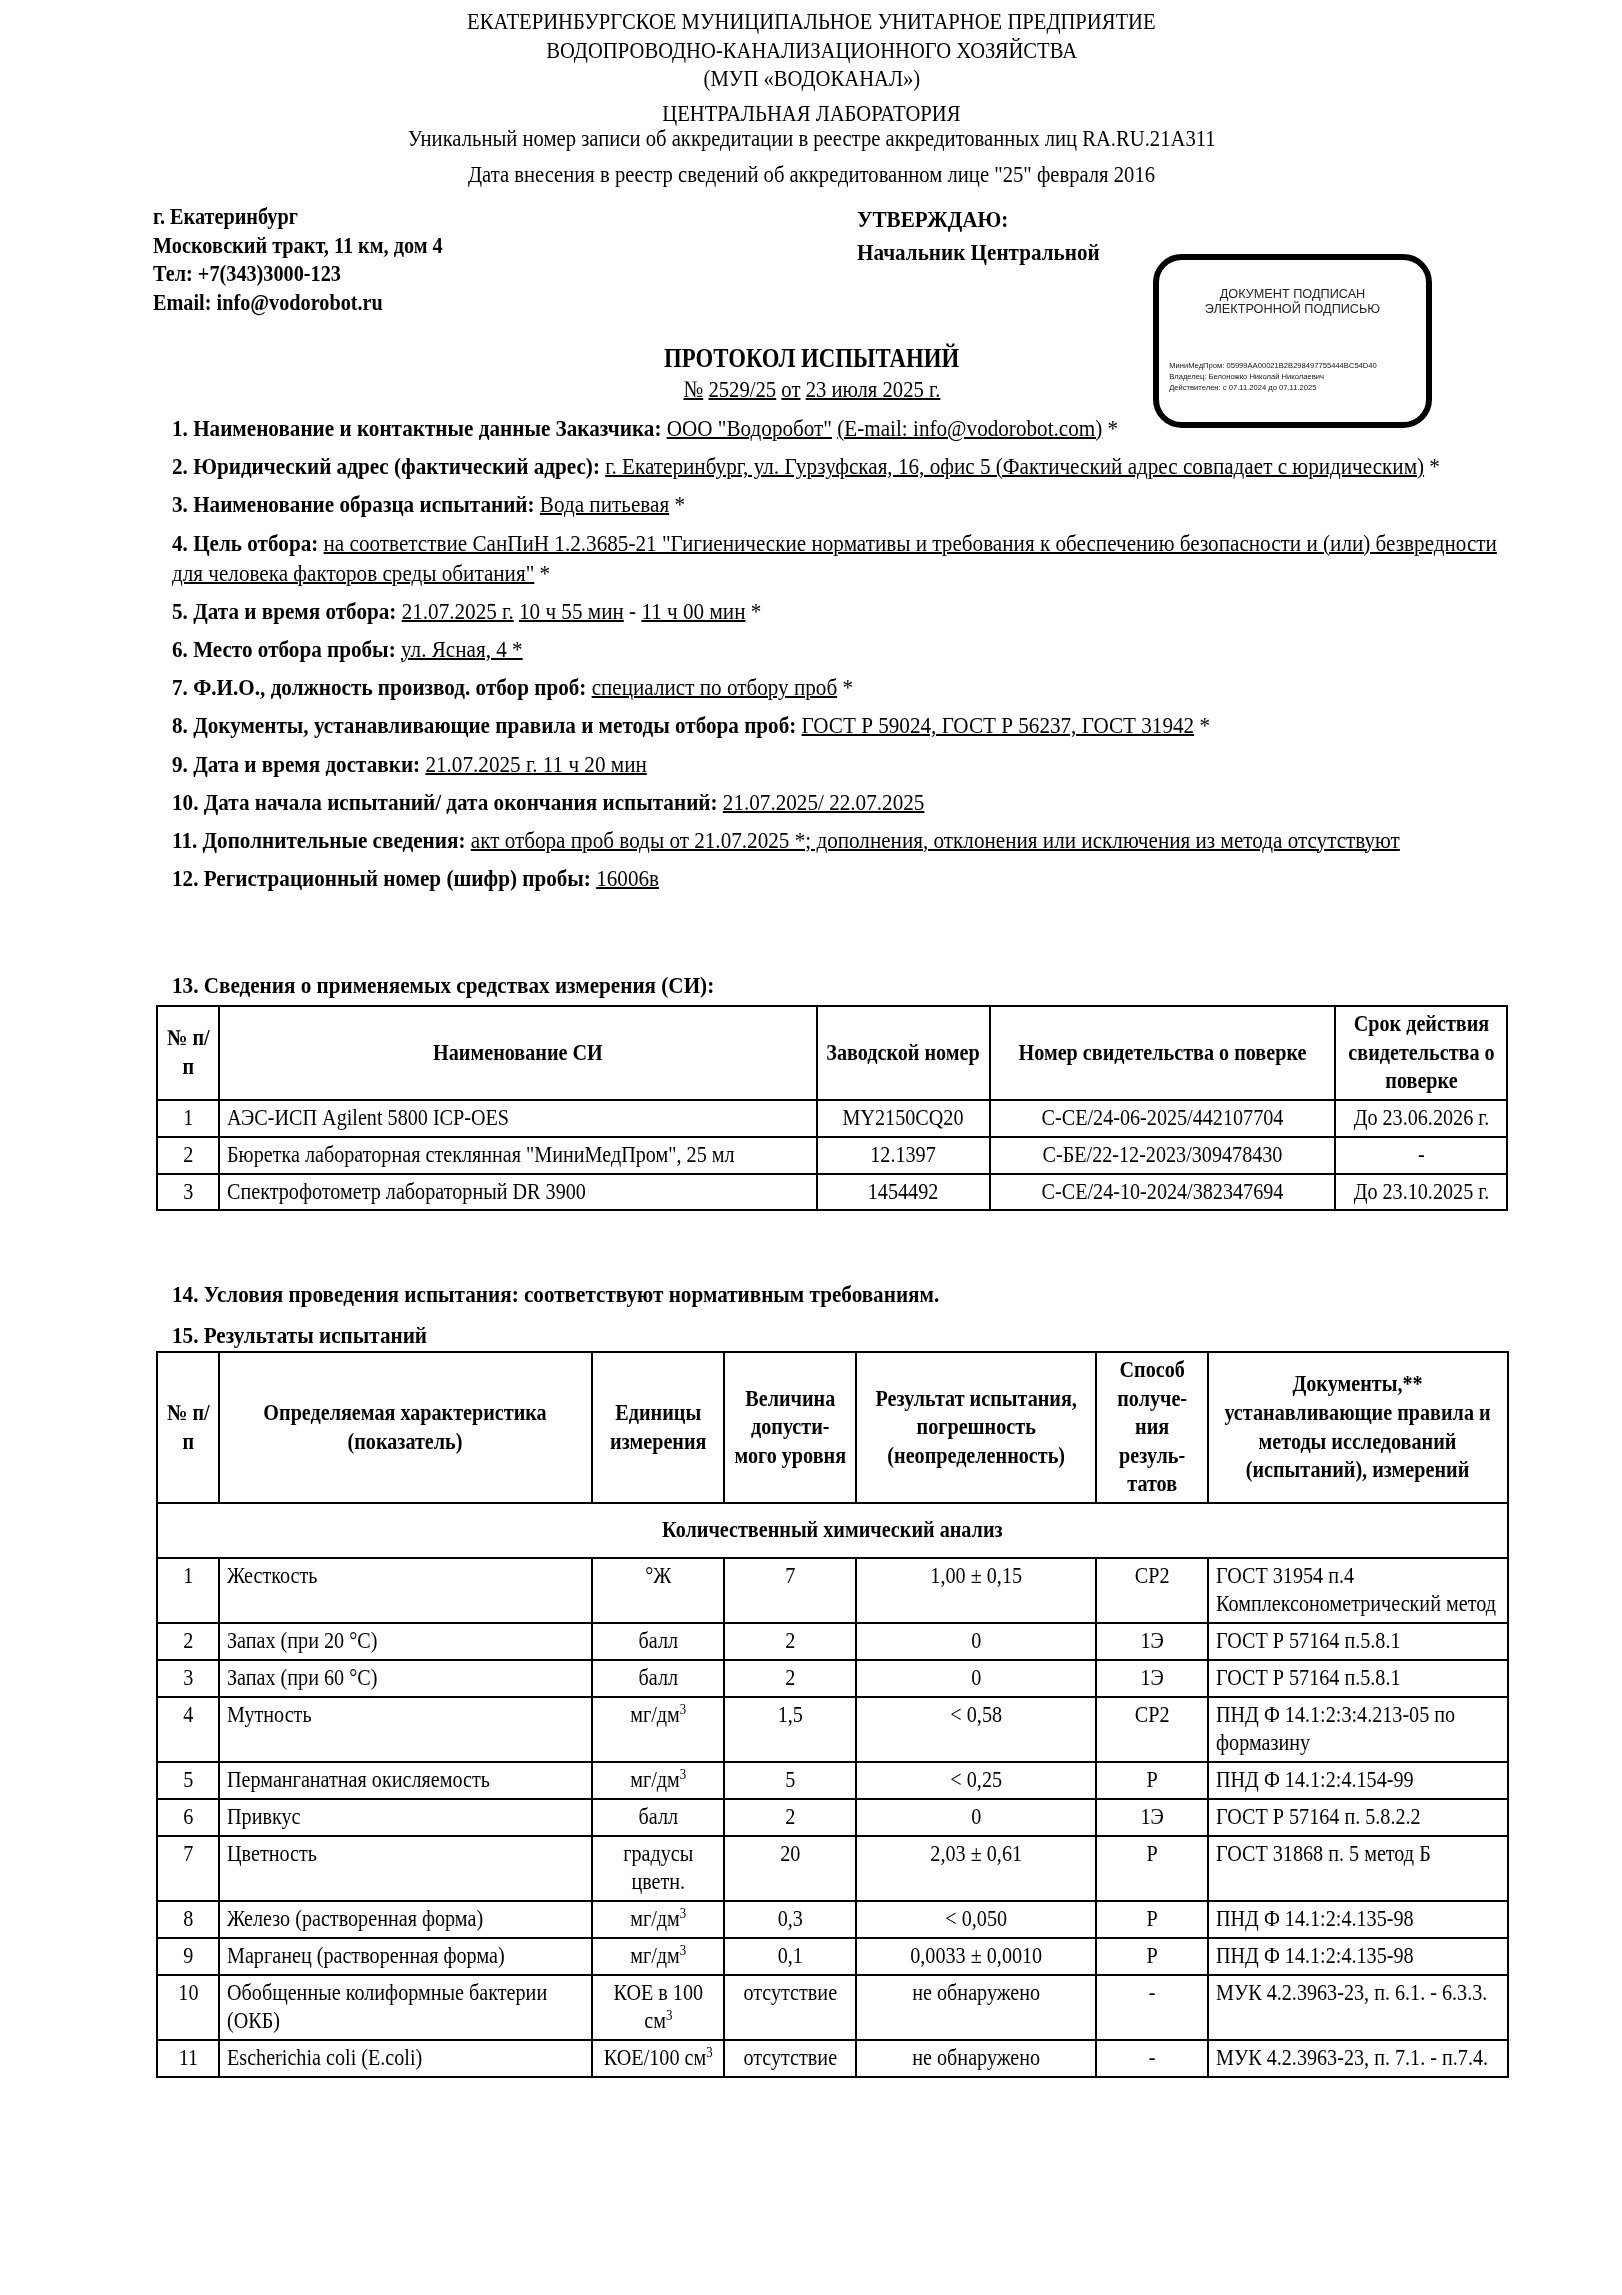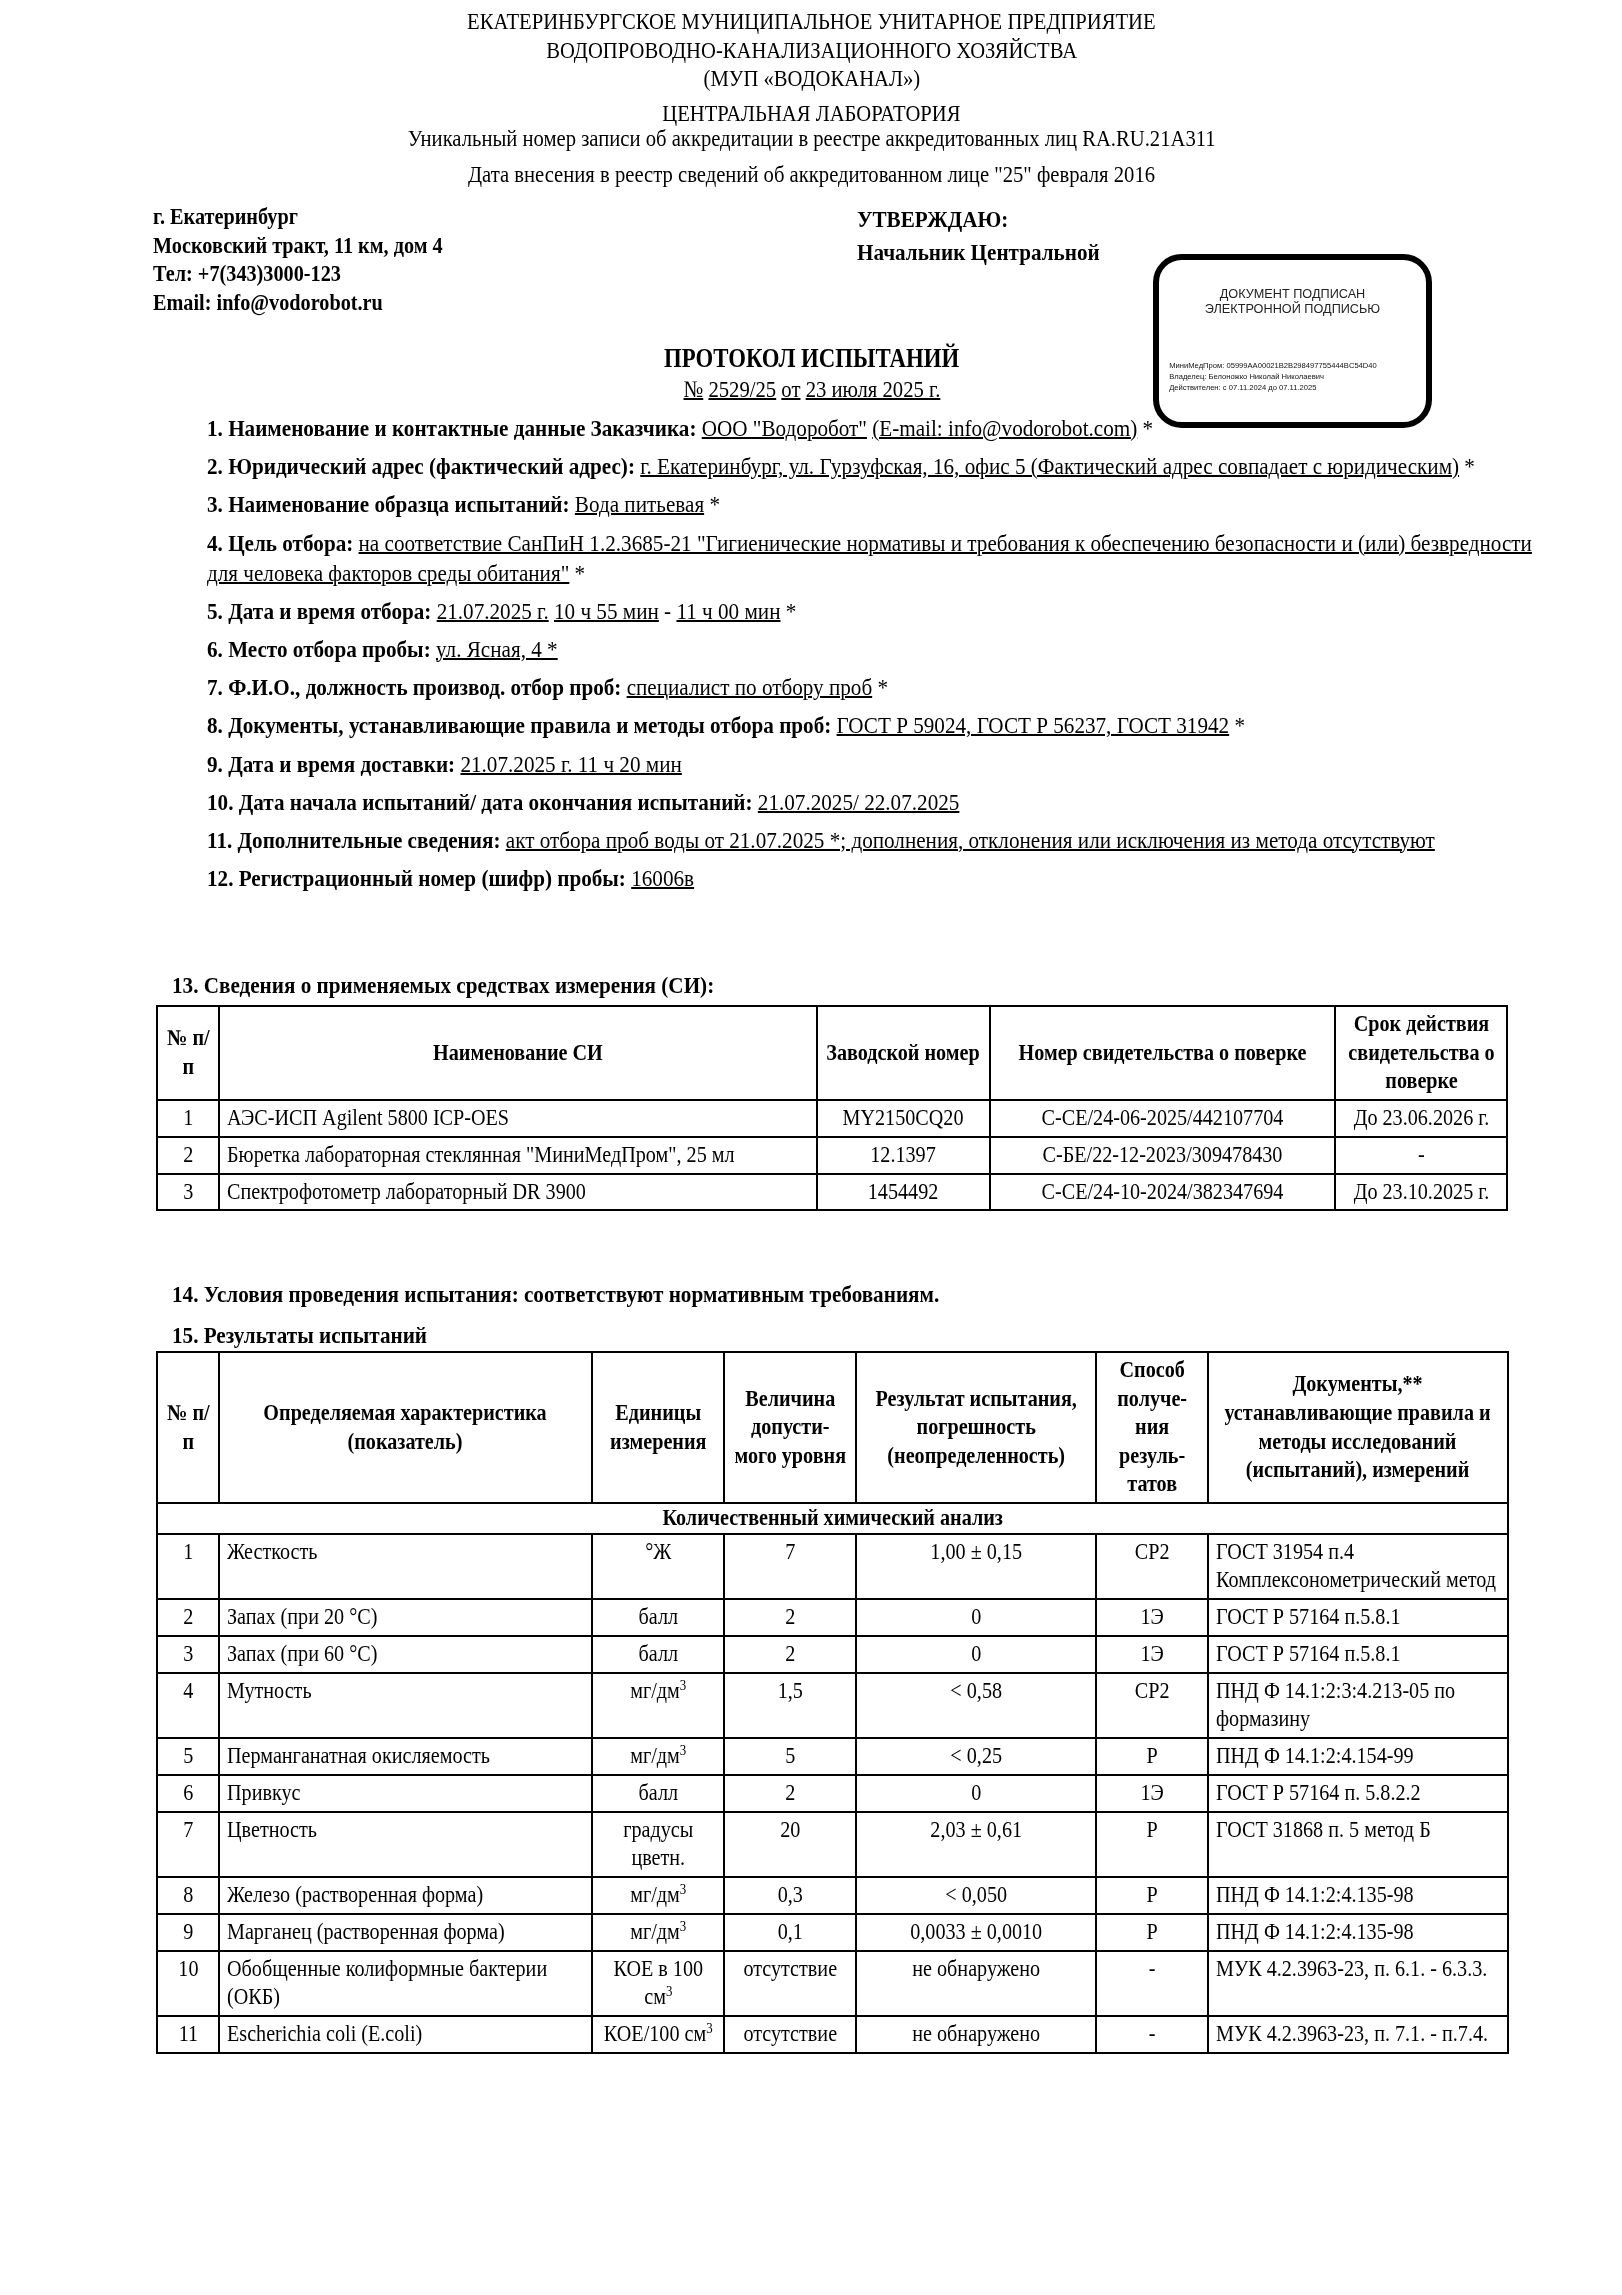--- a/index.html
+++ b/index.html
@@ -12,32 +12,32 @@
   .approve { position: absolute; left: 857px; top: 203px; font-weight: bold; font-size: 24px; line-height: 33px; }
   .approve div { white-space: nowrap; transform: scaleX(0.88); transform-origin: left; }
   .stamp { position: absolute; left: 1153px; top: 209px; width: 279px; height: 174px; border: 6.1px solid #000; border-radius: 28.6px; box-sizing: border-box; font-family: "Liberation Sans", sans-serif; margin-top: 45px; }
   .stamp .st-title { position: absolute; top: 26.5px; left: 0; right: 0; text-align: center; font-size: 12.7px; line-height: 15.3px; color: #222; }
   .stamp .st-info { position: absolute; top: 100px; left: 10.2px; font-size: 7.6px; line-height: 11.2px; color: #111; white-space: nowrap; }
   .title { position: absolute; left: 0; width: 1623px; top: 343px; text-align: center; font-weight: bold; font-size: 26.5px; line-height: 31px; }
   .title span { display: inline-block; transform: scaleX(0.86); }
   .subtitle { position: absolute; left: 0; width: 1623px; top: 375px; text-align: center; font-size: 23.5px; line-height: 28.6px; }
   .subtitle .u { text-decoration: underline; text-decoration-thickness: 2px; }
   .subtitle .inner { display: inline-block; transform: scaleX(0.88); white-space: nowrap; }
-  .fields { position: absolute; left: 172px; top: 413px; width: 1336px; font-size: 23.5px; line-height: 30px; margin-left: 35px; }
+  .fields { position: absolute; left: 172px; top: 413px; width: 1336px; font-size: 23.5px; line-height: 30px; }
   .field { margin-bottom: 8.2px; transform: scaleX(0.9); transform-origin: left; width: 111%; }
   .field .lbl { font-weight: bold; }
   .field .val { text-decoration: underline; text-decoration-thickness: 2px; }
   .sec { position: absolute; left: 172px; font-size: 23.5px; font-weight: bold; line-height: 28.6px; white-space: nowrap; transform: scaleX(0.9); transform-origin: left; }
   table { border-collapse: collapse; position: absolute; table-layout: fixed; font-size: 22.4px; line-height: 28.6px; }
   td, th { border: 2px solid #000; vertical-align: top; padding: 3.1px 7.1px; }
   th { font-weight: bold; text-align: center; vertical-align: middle; }
   .c { text-align: center; }
   .tcell { display: block; transform: scaleX(0.9); transform-origin: left; width: 111%; }
   .tcell.cc { transform-origin: center; margin-left: -5.5%; }
-  .grp td { text-align: center; font-weight: bold; padding: 0; }
+  .grp td { text-align: center; font-weight: bold; padding: 12px; }
   sup { font-size: 14.3px; vertical-align: super; line-height: 0; }
 </style>
 </head>
 <body>
 
 <div class="page">
 
   <div class="hdr" style="top:7.1px"><span>ЕКАТЕРИНБУРГСКОЕ МУНИЦИПАЛЬНОЕ УНИТАРНОЕ ПРЕДПРИЯТИЕ</span></div>
   <div class="hdr" style="top:36px"><span>ВОДОПРОВОДНО-КАНАЛИЗАЦИОННОГО ХОЗЯЙСТВА</span></div>
   <div class="hdr" style="top:64px"><span>(МУП «ВОДОКАНАЛ»)</span></div>

